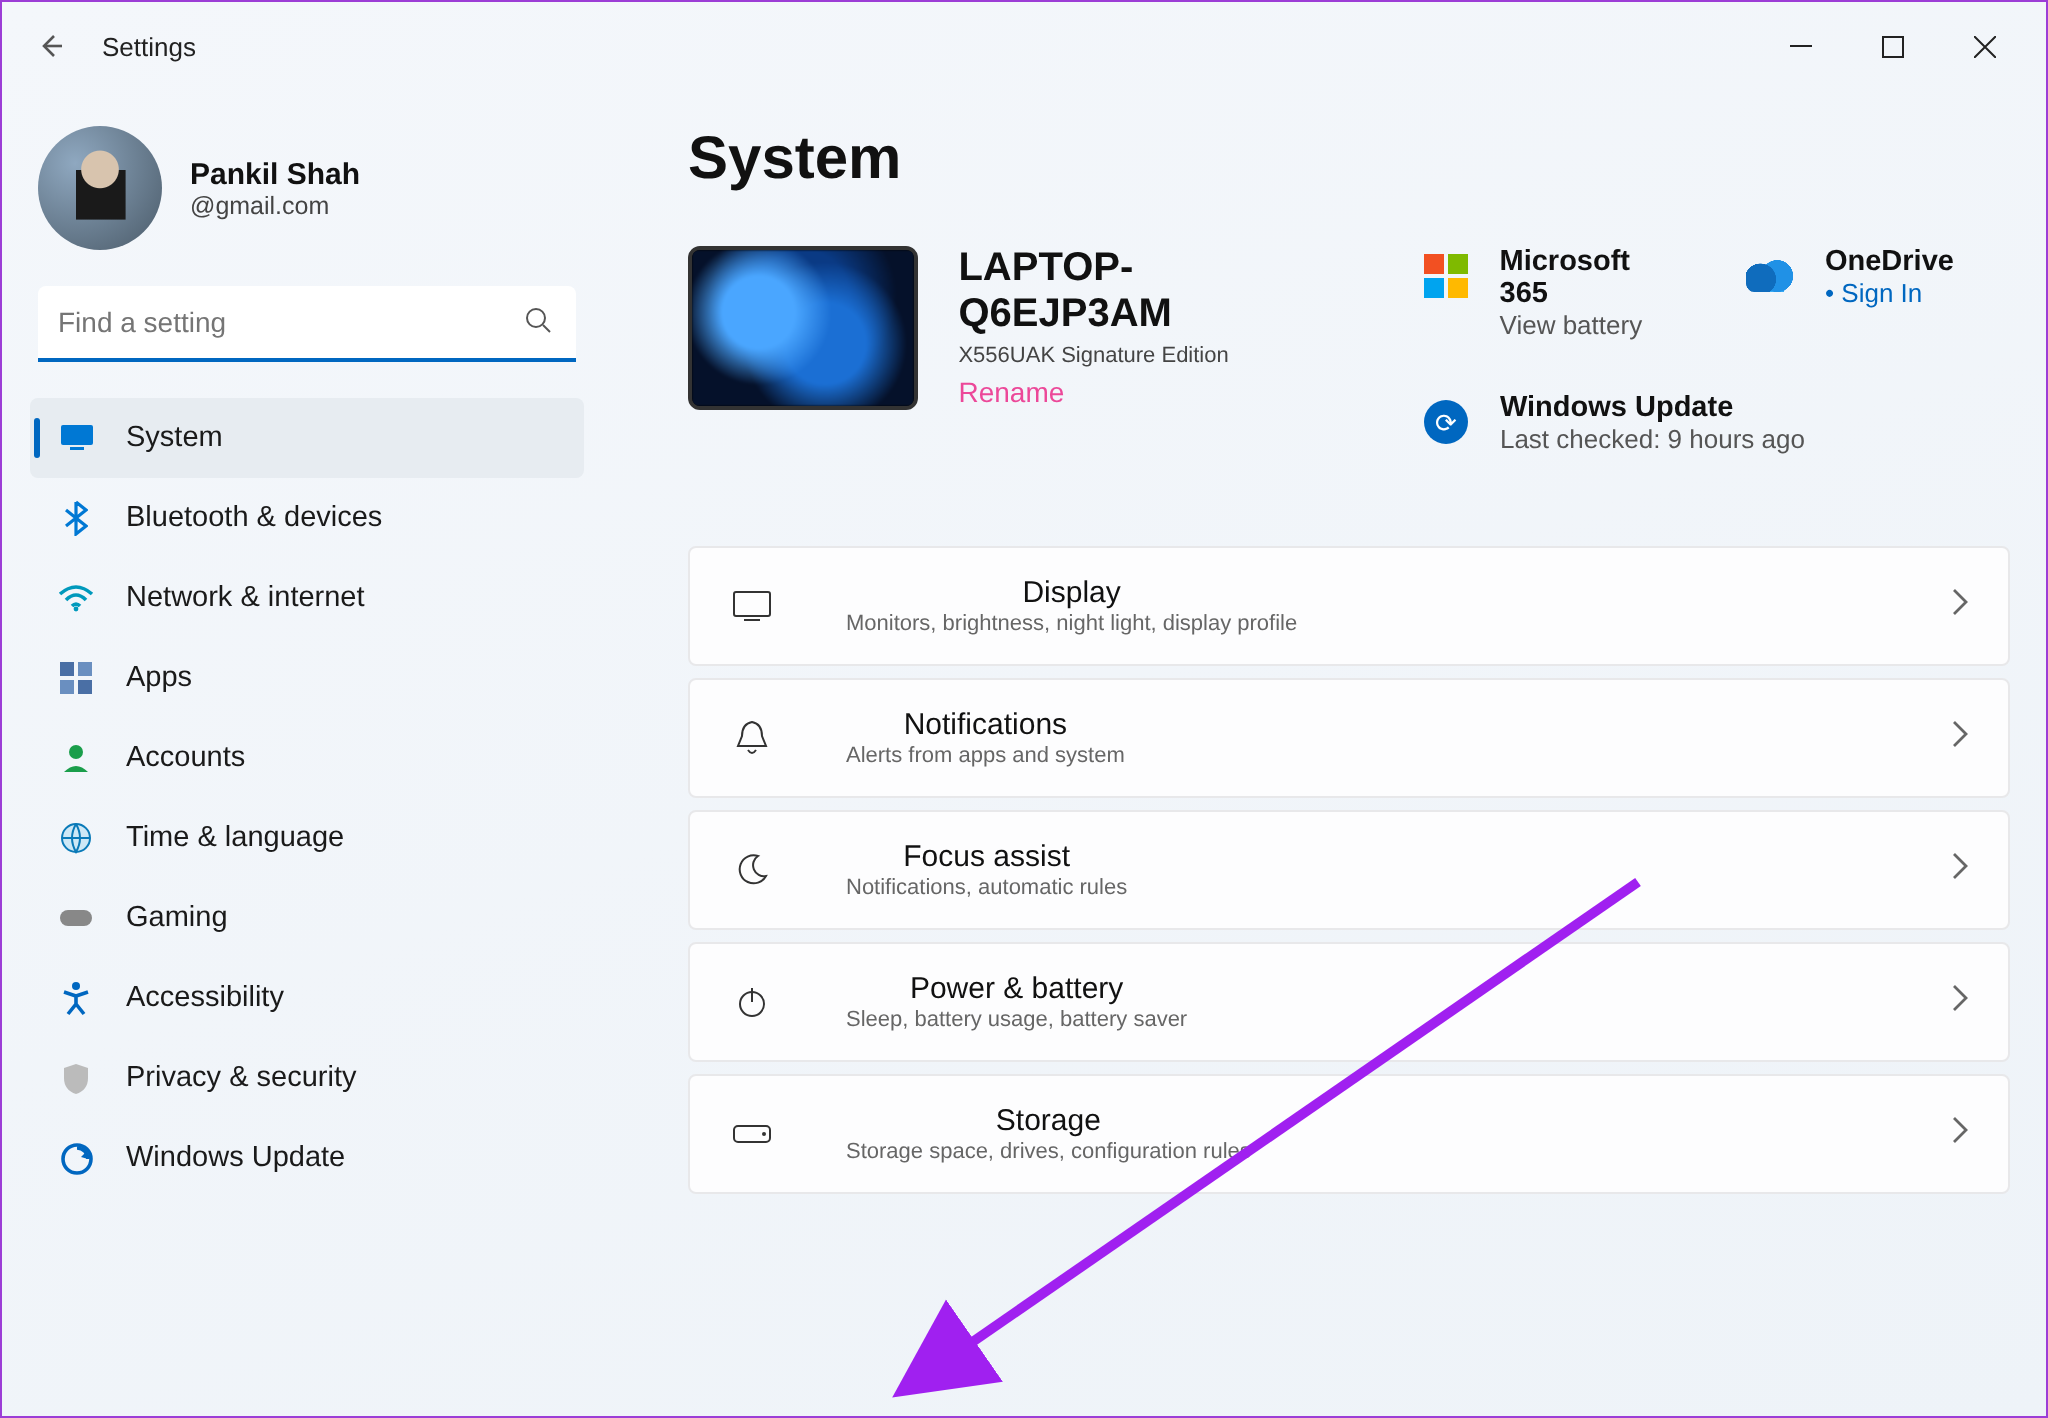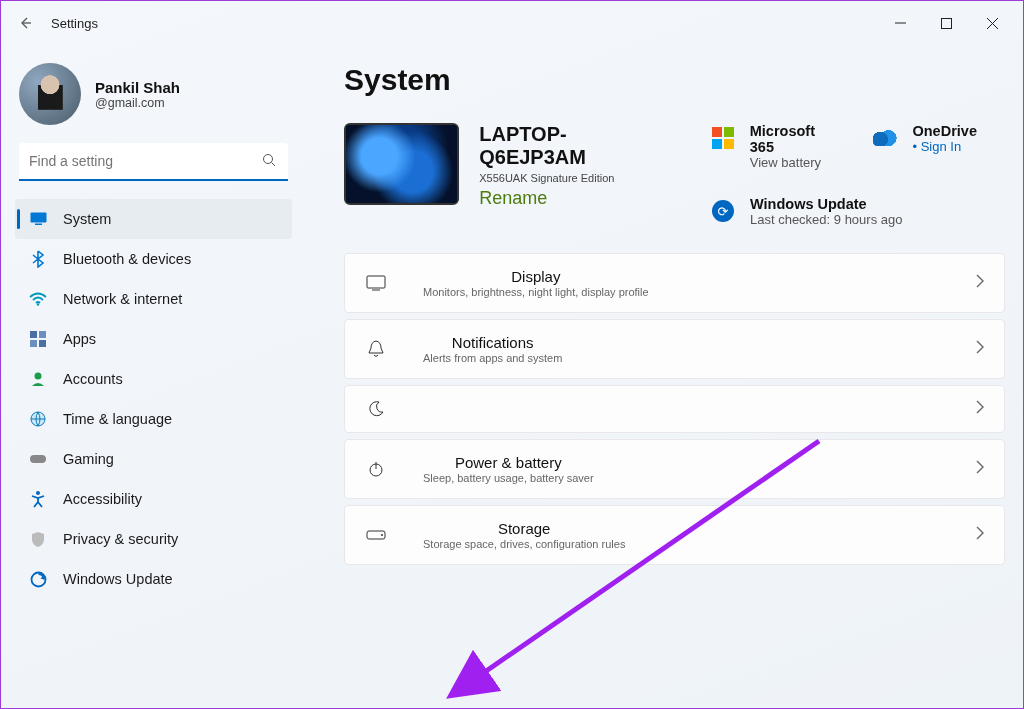--- a/index.html
+++ b/index.html
@@ -26,27 +26,27 @@
 
   .nav { padding: 4px 6px; }
   .navitem { display: flex; align-items: center; gap: 16px; padding: 11px 14px; border-radius: 4px; font-size: 14.5px; color: #1a1a1a; cursor: pointer; position: relative; }
   .navitem.active { background: #e7ecf1; }
   .navitem.active::before { content:''; position:absolute; left: 2px; top: 10px; bottom: 10px; width: 3px; background: #0067c0; border-radius: 2px; }
   .navitem .nicon { width: 18px; height: 18px; display: flex; align-items: center; justify-content: center; font-size: 15px; }
 
   .main { flex: 1; padding: 18px 18px 0 38px; overflow-y: auto; }
   .main h1 { font-size: 30px; font-weight: 600; color: #111; margin-bottom: 26px; }
 
-  .hdrgrid { display: flex; gap: 38px; margin-bottom: 26px; }
+  .hdrgrid { display: flex; gap: 38px; margin-bottom: 46px; }
   .devcard { display: flex; gap: 20px; }
   .devthumb { width: 116px; height: 82px; border-radius: 6px; overflow: hidden; border: 2px solid #333; background: #000; display:flex; align-items:center; justify-content:center; }
   .bloom { width:100%; height:100%; background: radial-gradient(circle at 30% 40%, #4aa6ff 0 20%, transparent 40%), radial-gradient(circle at 60% 60%, #1b6fd4 0 25%, transparent 50%), radial-gradient(circle at 50% 30%, #0a3a84 0 30%, transparent 60%), #05112a; filter: blur(0.5px); }
   .devinfo .devname { font-size: 20px; font-weight: 600; color: #111; }
   .devinfo .devmodel { font-size: 11px; color: #444; margin-top: 3px; }
-  .devinfo .rename { color: #4d7c0f; font-size: 18px; margin-top: 4px; display: inline-block; cursor: pointer; }
+  .devinfo .rename { color: #ec4899; font-size: 14px; margin-top: 4px; display: inline-block; cursor: pointer; }
 
   .tiles { display: grid; grid-template-columns: 1fr 1fr; gap: 26px 30px; }
   .tile { display: flex; gap: 14px; align-items: flex-start; }
   .tile .ticon { width: 26px; height: 26px; display: flex; align-items: center; justify-content: center; margin-top: 2px; }
   .tile .ttitle { font-size: 14.5px; font-weight: 600; color: #111; }
   .tile .tsub { font-size: 13px; color: #555; }
   .tile .tsub.link { color: #0067c0; }
   .tile .tsub.link::before { content:'• '; color:#0067c0; }
 
   .list { display: flex; flex-direction: column; gap: 6px; }
@@ -300,20 +300,24 @@
         <div class="chev"><svg width="8" height="14" viewBox="0 0 8 14">
               <path d="M1 1 L7 7 L1 13" stroke="#666" fill="none" stroke-width="1.4"></path>
             </svg></div>
       </div>
       <div class="row">
         <div class="ricon">
             <svg width="16" height="16" viewBox="0 0 16 16">
               <path d="M11 1 A7 7 0 1 0 15 11 A5.5 5.5 0 0 1 11 1 Z" stroke="#333" fill="none"></path>
             </svg>
           </div>
+        <div class="rtxt">
+            <div class="rtitle">Focus assist</div>
+            <div class="rsub">Notifications, automatic rules</div>
+          </div>
         <div class="chev"><svg width="8" height="14" viewBox="0 0 8 14">
               <path d="M1 1 L7 7 L1 13" stroke="#666" fill="none" stroke-width="1.4"></path>
             </svg></div>
       </div>
       <div class="row">
         <div class="ricon">
             <svg width="16" height="16" viewBox="0 0 16 16">
               <circle cx="8" cy="9" r="6" stroke="#333" fill="none"></circle>
               <path d="M8 1 V8" stroke="#333"></path>
             </svg>

